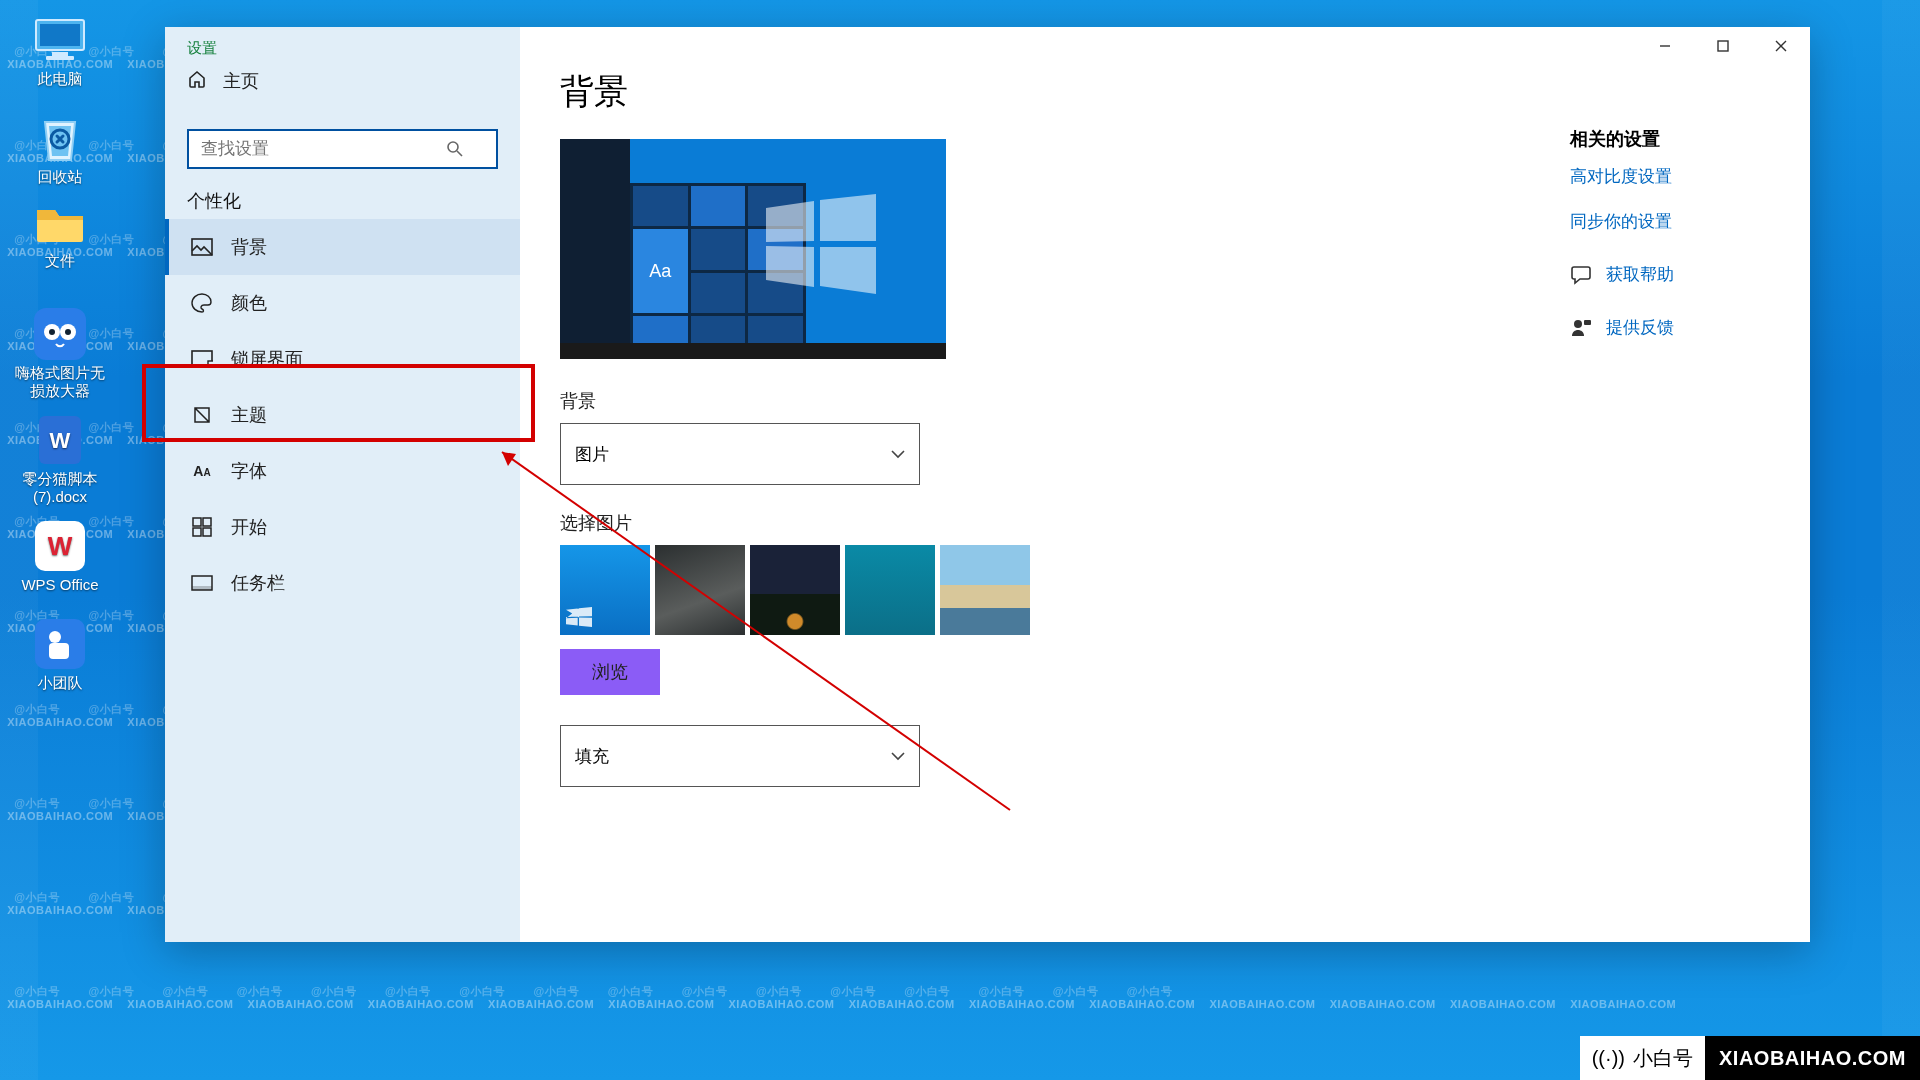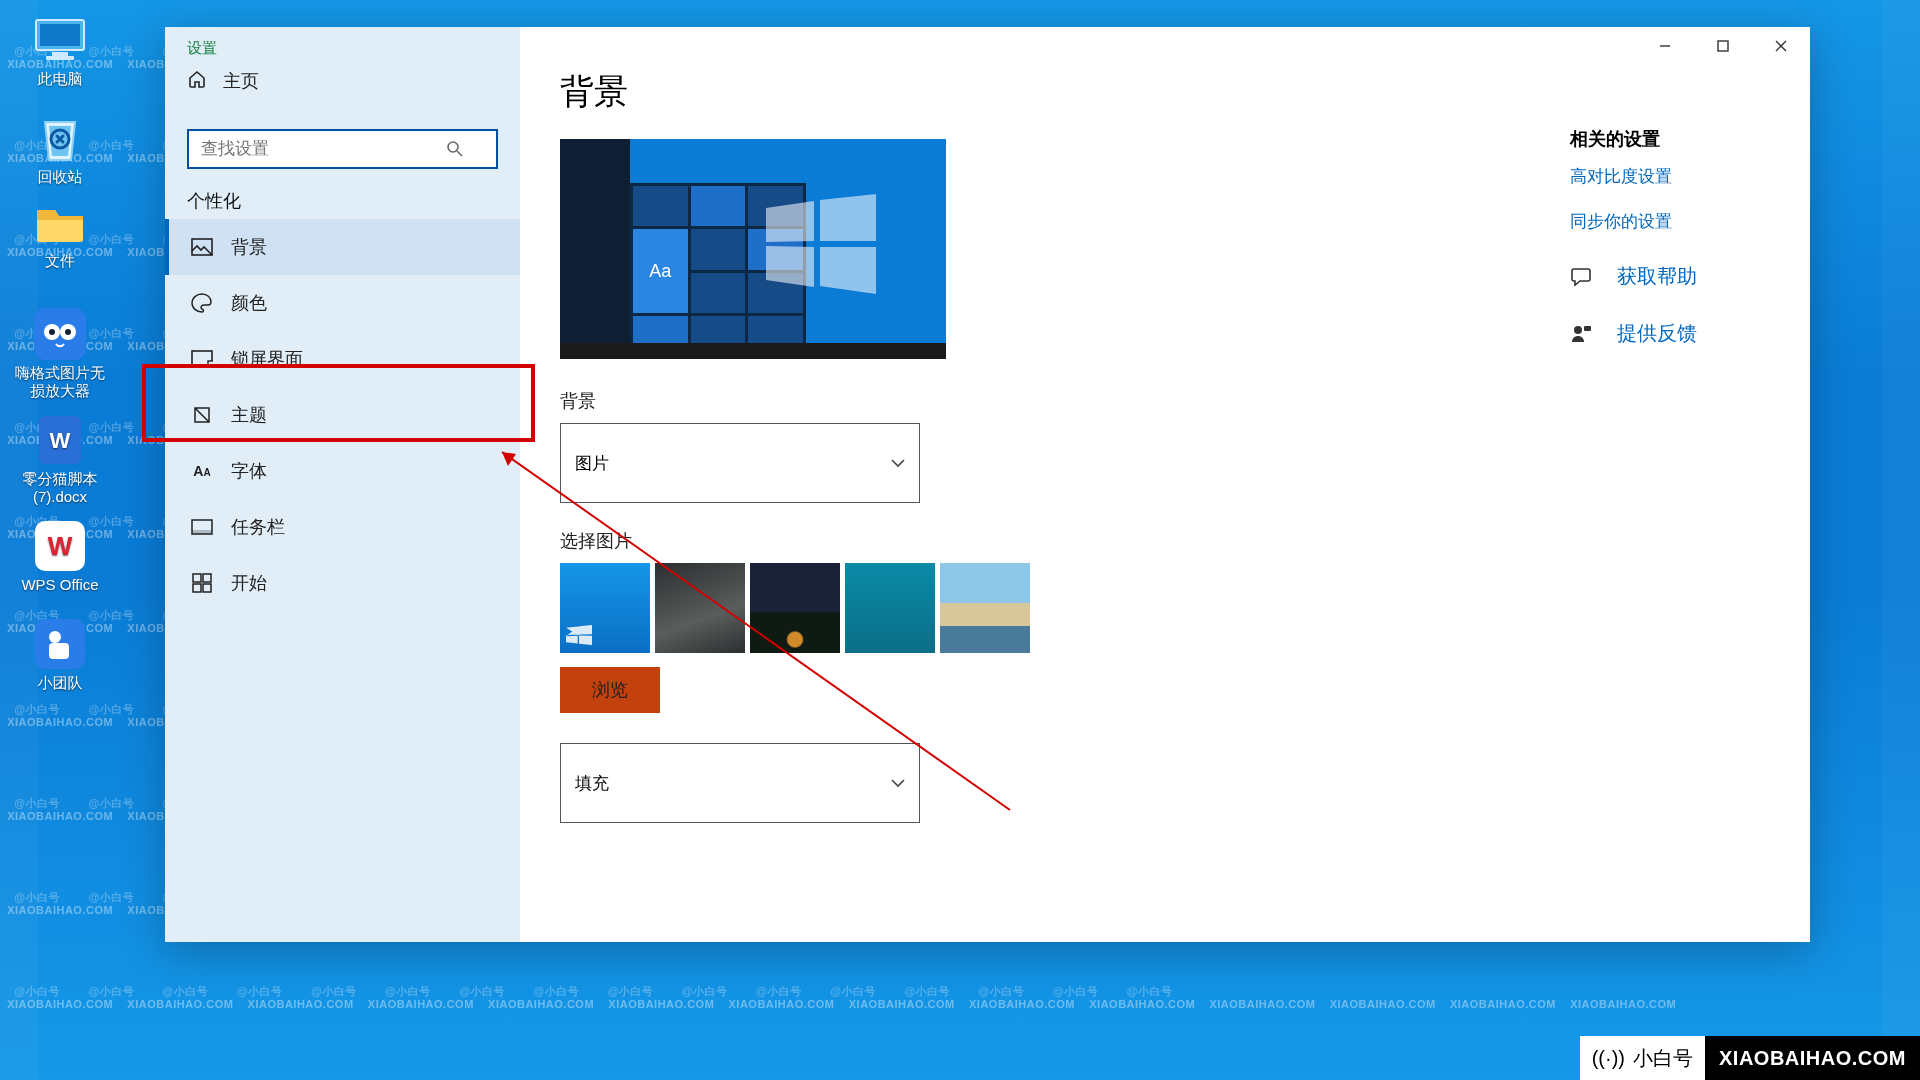--- a/index.html
+++ b/index.html
@@ -35,34 +35,34 @@
   .content h1{margin:0 0 24px 0;font-size:34px;font-weight:400}
   .preview{width:386px;height:220px;background:#0a7cd6;position:relative;overflow:hidden;margin-bottom:30px}
   .preview .pbar{position:absolute;left:0;bottom:0;width:70px;height:100%;background:#0f1f33;}
   .preview .ptiles{position:absolute;left:70px;bottom:0;width:170px;height:170px;display:grid;grid-template-columns:repeat(3,1fr);grid-template-rows:repeat(4,1fr);gap:3px;padding:3px;background:#0d2844}
   .preview .ptiles div{background:#164b88}
   .preview .ptiles div.a{background:#1f6fc8}
   .preview .ptiles div.aa{grid-column:span 1;grid-row:span 2;background:#2a86e0;display:flex;align-items:center;justify-content:center;color:#fff;font-size:18px}
   .preview .winlogo{position:absolute;right:70px;top:55px;width:110px;height:100px;opacity:.55}
   .preview .taskbar{position:absolute;left:0;right:0;bottom:0;height:16px;background:#1a1a1a}
   .lbl{font-size:18px;color:#222;margin:4px 0 10px}
-  .sel{width:330px;height:44px;border:1px solid #555;display:flex;align-items:center;justify-content:space-between;padding:17px 14px;font-size:17px;background:#fff;margin-bottom:26px}
+  .sel{width:330px;height:44px;border:1px solid #555;display:flex;align-items:center;justify-content:space-between;padding:8px 14px;font-size:17px;background:#fff;margin-bottom:26px}
   .thumbs{display:flex;gap:5px;margin-bottom:14px}
   .thumb{width:90px;height:90px;background:#333}
   .t1{background:linear-gradient(180deg,#1596e8,#0a6fc4);position:relative}
   .t1::after{content:"";position:absolute;left:6px;bottom:6px;width:26px;height:24px;background:#fff;opacity:.85;clip-path:polygon(0 20%,45% 15%,45% 48%,0 50%,0 20%,0 55%,45% 53%,45% 85%,0 80%,0 55%,50% 14%,100% 8%,100% 47%,50% 48%,50% 14%,50% 52%,100% 53%,100% 92%,50% 86%,50% 52%)}
   .t2{background:linear-gradient(160deg,#2b2f30,#5a5d5c 60%,#2b2f30)}
   .t3{background:radial-gradient(circle at 50% 85%,#d08a2a 0 8%,transparent 10%),linear-gradient(180deg,#1a2238 0 55%,#0f1a12 55% 100%)}
   .t4{background:linear-gradient(180deg,#0a8aa6,#0b6f88)}
   .t5{background:linear-gradient(180deg,#8fc7e8 0 45%,#d8c79a 45% 70%,#4a7a9a 70% 100%)}
-  .browse{width:100px;height:46px;background:#c2410c;border:none;font-size:18px;color:#222;margin-bottom:30px}
+  .browse{width:100px;height:46px;background:#8b5cf6;border:none;font-size:18px;color:#222;margin-bottom:30px}
   .rightcol{position:absolute;right:40px;top:100px;width:200px}
   .rightcol .rh{font-size:18px;font-weight:600;margin-bottom:14px}
   .rightcol a{display:block;color:#0067c0;font-size:17px;margin-bottom:22px;text-decoration:none}
-  .rightcol .help{display:flex;align-items:center;gap:25px;color:#0067c0;font-size:20px;margin-top:30px}
+  .rightcol .help{display:flex;align-items:center;gap:14px;color:#0067c0;font-size:17px;margin-top:30px}
   .rightcol .help .hic{color:#333}
   .winctrl{position:absolute;right:0;top:0;display:flex}
   .winctrl div{width:58px;height:38px;display:flex;align-items:center;justify-content:center;color:#333;font-size:14px}
   
   .redbox{position:absolute;border:4px solid #d30000;pointer-events:none}
   .arrow{position:absolute;pointer-events:none}
   
   .badge{position:absolute;right:0;bottom:0;display:flex;align-items:stretch;height:44px;font-size:20px}
   .badge .b1{background:#fff;color:#000;display:flex;align-items:center;padding:0 12px;gap:8px;font-weight:500}
   .badge .b2{background:#000;color:#fff;display:flex;align-items:center;padding:0 14px;font-weight:600;letter-spacing:.5px}
@@ -236,37 +236,37 @@
         <span>主题</span>
       </div>
       <div class="sb-item">
         <span class="ic">
             <span style="font-size:14px;font-weight:600">A<span style="font-size:10px">A</span></span>
           </span>
         <span>字体</span>
       </div>
       <div class="sb-item">
         <span class="ic">
-            <svg width="22" height="16" viewBox="0 0 22 16">
-              <rect x="1" y="1" width="20" height="14" fill="none" stroke="#222" stroke-width="1.5"></rect>
-              <rect x="1" y="11" width="20" height="4" fill="#222" opacity=".25"></rect>
-            </svg>
-          </span>
-        <span>任务栏</span>
-      </div>
-      <div class="sb-item">
-        <span class="ic">
             <svg width="20" height="20" viewBox="0 0 20 20">
               <rect x="1" y="1" width="8" height="8" fill="none" stroke="#222" stroke-width="1.5"></rect>
               <rect x="11" y="1" width="8" height="8" fill="none" stroke="#222" stroke-width="1.5"></rect>
               <rect x="1" y="11" width="8" height="8" fill="none" stroke="#222" stroke-width="1.5"></rect>
               <rect x="11" y="11" width="8" height="8" fill="none" stroke="#222" stroke-width="1.5"></rect>
             </svg>
           </span>
         <span>开始</span>
+      </div>
+      <div class="sb-item">
+        <span class="ic">
+            <svg width="22" height="16" viewBox="0 0 22 16">
+              <rect x="1" y="1" width="20" height="14" fill="none" stroke="#222" stroke-width="1.5"></rect>
+              <rect x="1" y="11" width="20" height="4" fill="#222" opacity=".25"></rect>
+            </svg>
+          </span>
+        <span>任务栏</span>
       </div>
     </div>
 
     <div class="content">
       <h1>背景</h1>
 
       <div class="preview">
         <div class="pbar"></div>
         <div class="ptiles">
           <div></div>

